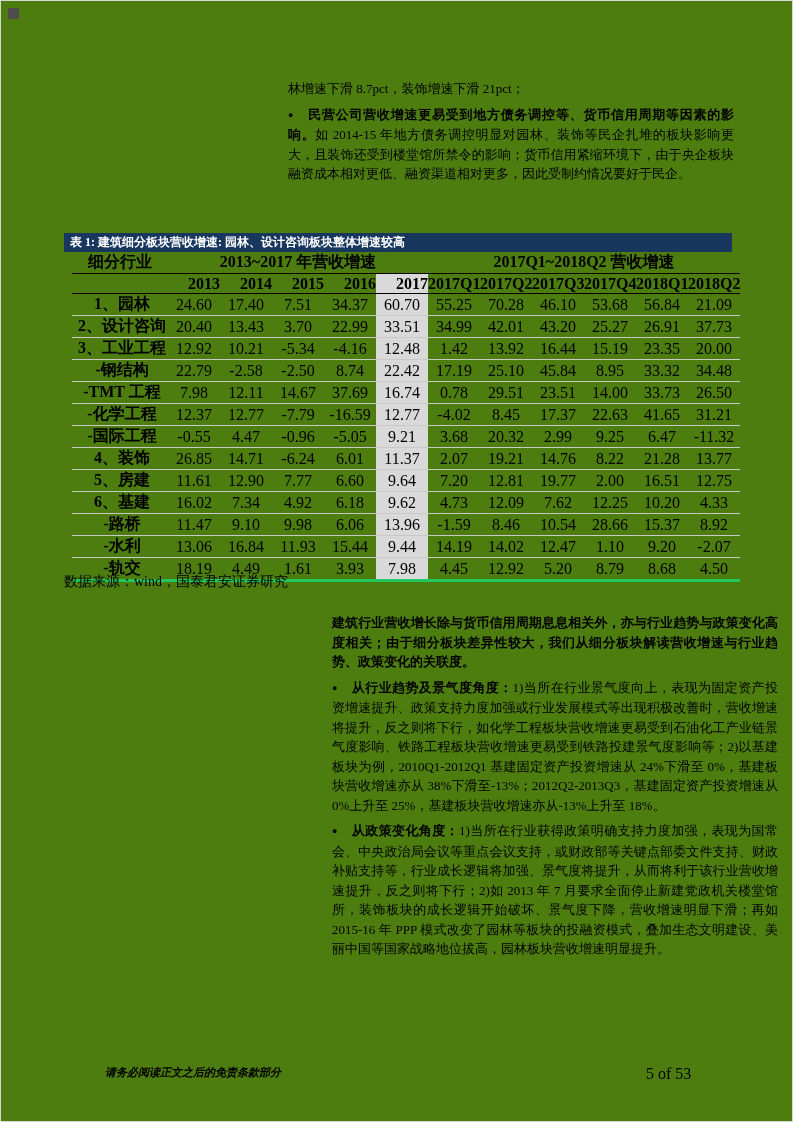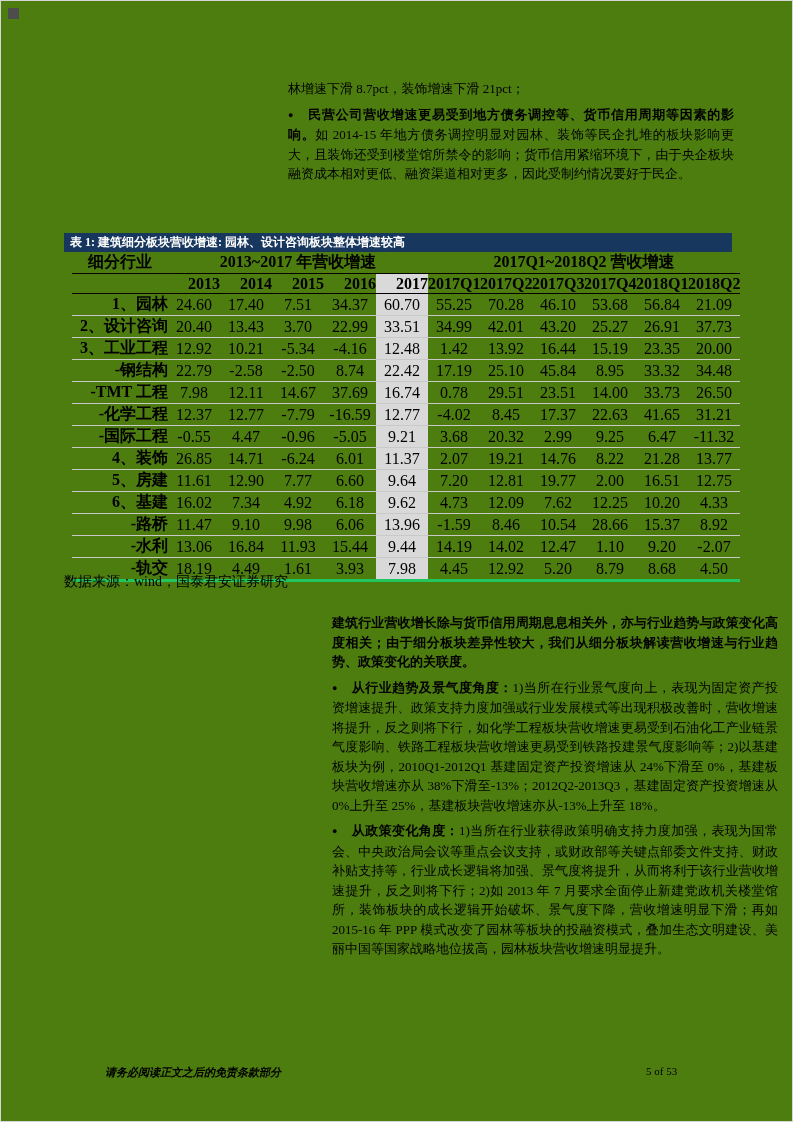--- a/index.html
+++ b/index.html
@@ -70,40 +70,40 @@
     text-align:right;
     border-bottom:1px solid #000;
   }
   .rev-table tbody td {
     height:21px;
     text-align:center;
     border-bottom:1px solid #c9c9c9;
   }
   .rev-table tbody tr:last-child td { border-bottom:3px solid #22c55e; }
   .rev-table tbody td.row-label {
-    text-align:right;
+    text-align:center;
     padding-left:4px;
     font-weight:bold;
     white-space:nowrap; overflow:hidden;
   }
   .rev-table .hl { background:#d9d9d9; }
 
   .source-line {
     position:absolute; left:63px; top:572px;
     font-size:14px;
   }
 
   
   .footer-disclaimer {
     position:absolute; left:104px; top:1064px;
     font-size:11px; font-weight:bold; font-style:italic;
   }
   .footer-page {
     position:absolute; left:645px; top:1064px;
-    font-size:11px;
+    font-size:16px;
   }
 </style>
 </head>
 <body>
 
 <div class="page">
 
   <div class="corner-mark"></div>
 
   <div class="text-block intro-block">

